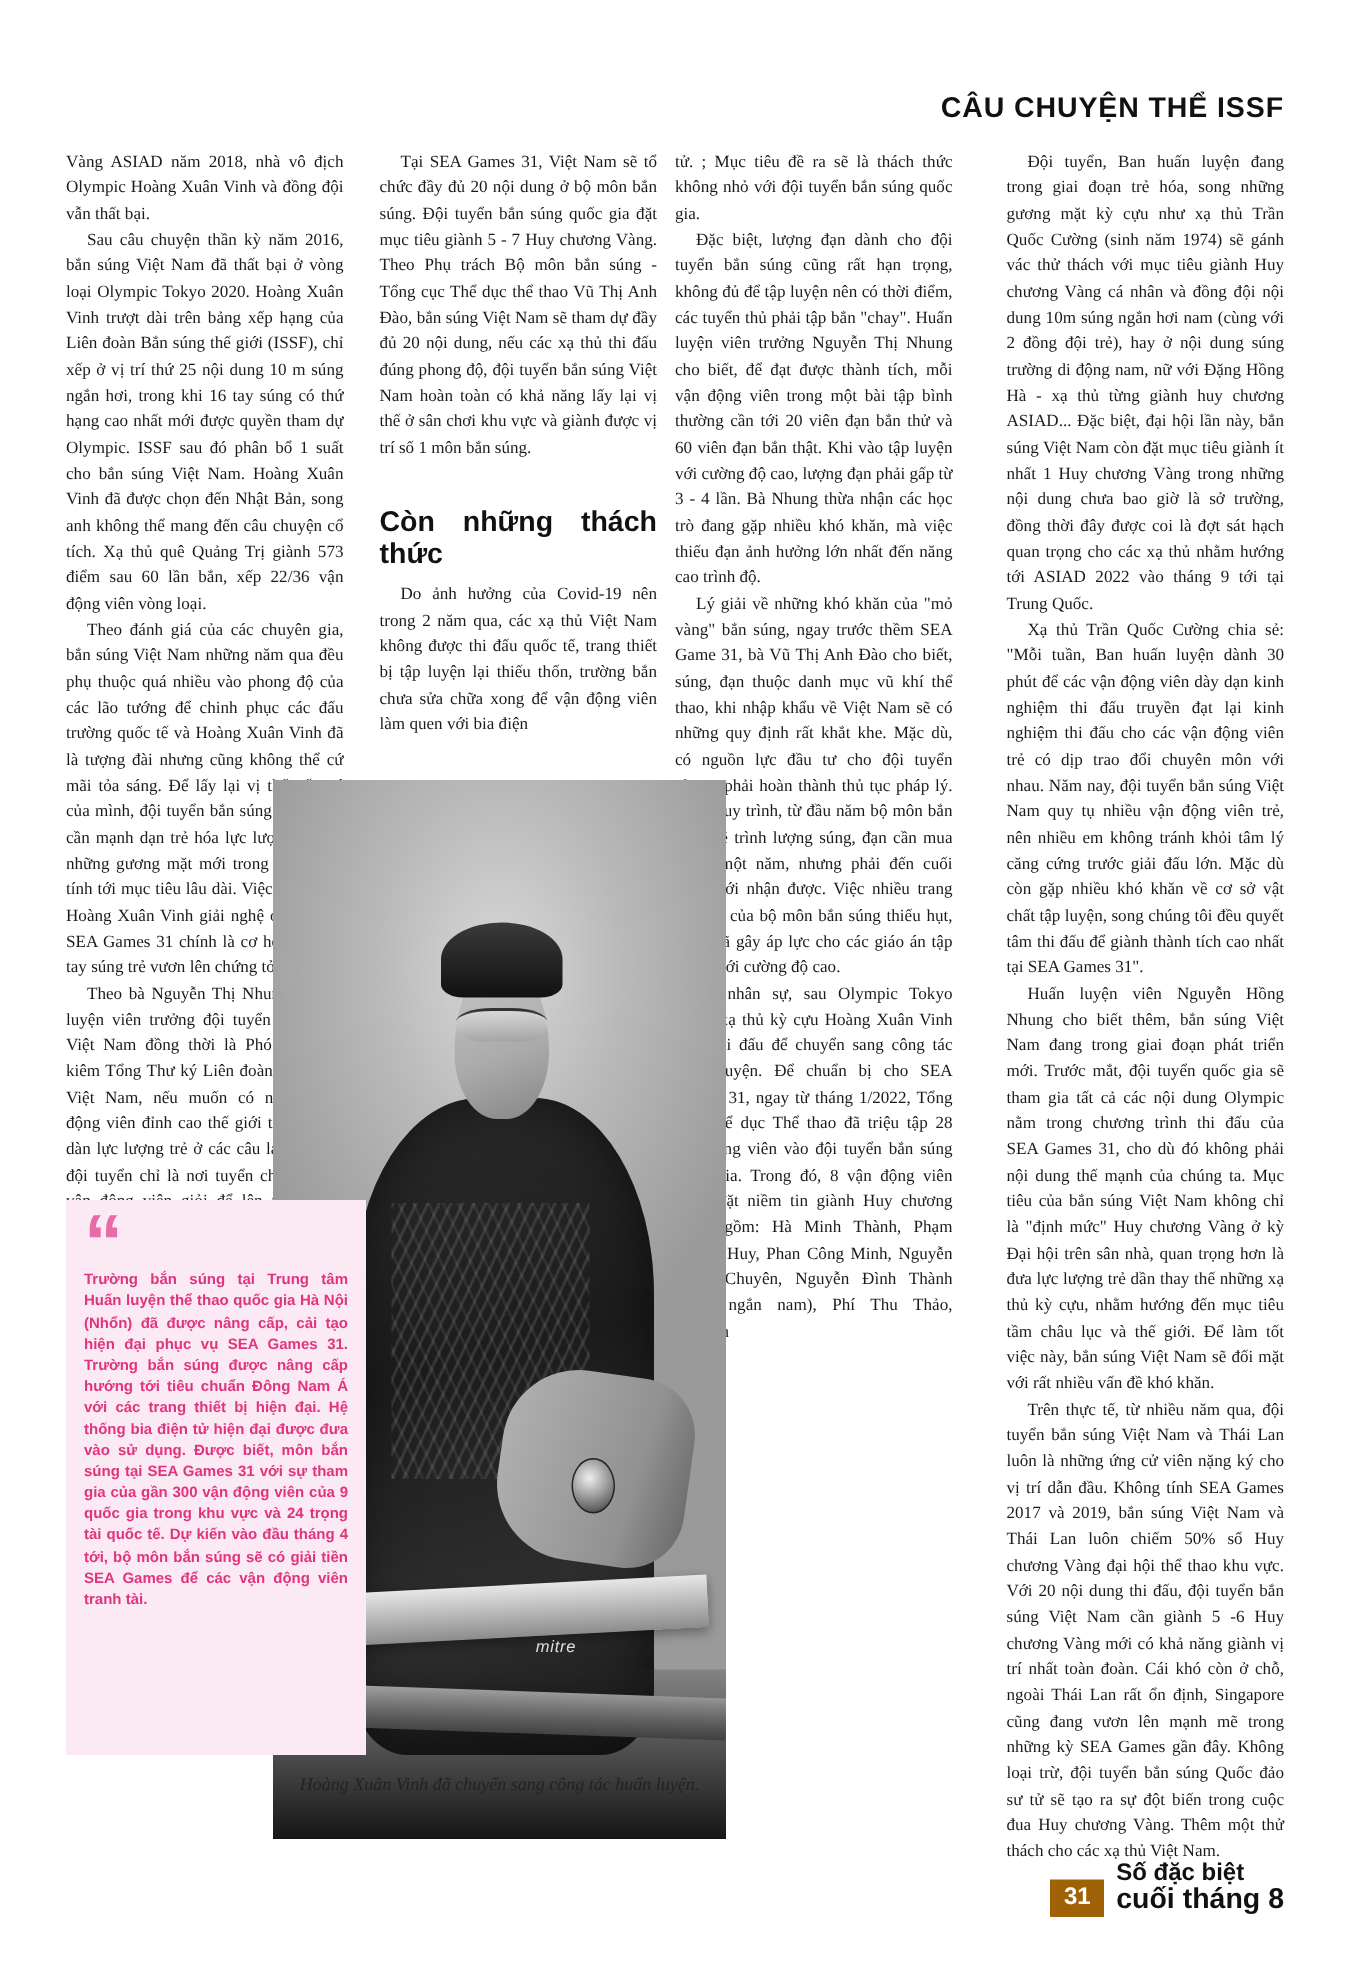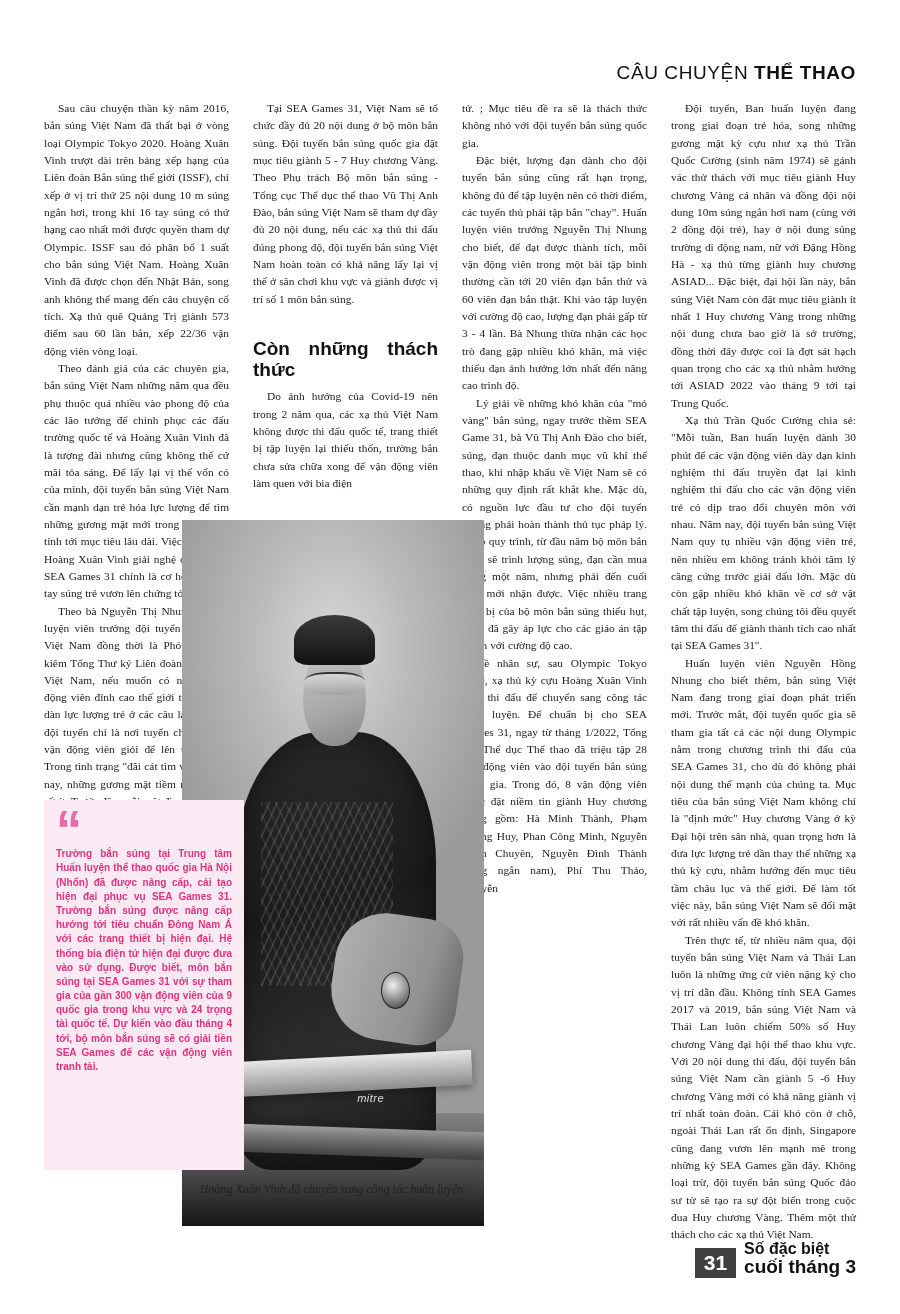--- a/index.html
+++ b/index.html
@@ -20,21 +20,21 @@
   .page-header {
     position: absolute;
     top: 62px;
     right: 44px;
     font-family: "Liberation Sans", sans-serif;
     font-size: 19px;
     letter-spacing: 0.6px;
     color: #111;
   }
   .page-header .kicker {
-    font-weight: 400;
+    font-weight: 700;
     margin-top: 12px;
   }
   .page-header .kicker-strong {
     font-weight: 700;
   }
 
   
   .columns {
     position: absolute;
     top: 100px;
@@ -54,21 +54,21 @@
   }
   .col p {
     margin: 0 0 0 0;
     text-indent: 14px;
   }
   .col p.noindent {
     text-indent: 0;
   }
   .col1 { left: 0; }
   .col2 { left: 209px; }
-  .col3 { left: 418px; }
+  .col3 { left: 406px; }
   .col4 { left: 627px; }
 
   
   .sec-head {
     font-family: "Liberation Sans", sans-serif;
     font-weight: 700;
     font-size: 19px;
     line-height: 1.12;
     color: #111;
     margin: 30px 0 8px 0;
@@ -246,23 +246,23 @@
     position: absolute;
     right: 44px;
     bottom: 36px;
     display: flex;
     align-items: flex-end;
     gap: 8px;
   }
   .page-num {
     font-family: "Liberation Sans", sans-serif;
     font-weight: 700;
-    font-size: 21px;
+    font-size: 16px;
     color: #ffffff;
-    background: #404040;
+    background: #a16207;
     padding: 4px 9px 5px 9px;
     line-height: 1;
   }
   .footer-text {
     font-family: "Liberation Sans", sans-serif;
     line-height: 1.08;
     color: #111;
   }
   .footer-text .l1 {
     font-size: 16px;
@@ -272,26 +272,27 @@
   .footer-text .l2 {
     font-size: 19px;
     font-weight: 700;
     display: block;
   }
 </style>
 </head>
 <body>
 
 <div class="page-header">
-  <span class="kicker">CÂU CHUYỆN </span><span class="kicker-strong">THỂ THAO</span>
+  <span class="kicker">CÂU CHUYỆN </span><span class="kicker-strong">THỂ ISSF</span>
 </div>
 
 <div class="columns">
 
   <div class="col col1" style="height:690px;">
+    <p class="noindent">Vàng ASIAD năm 2018, nhà vô địch Olympic Hoàng Xuân Vinh và đồng đội vẫn thất bại.</p>
     <p>Sau câu chuyện thần kỳ năm 2016, bắn súng Việt Nam đã thất bại ở vòng loại Olympic Tokyo 2020. Hoàng Xuân Vinh trượt dài trên bảng xếp hạng của Liên đoàn Bắn súng thế giới (ISSF), chỉ xếp ở vị trí thứ 25 nội dung 10 m súng ngắn hơi, trong khi 16 tay súng có thứ hạng cao nhất mới được quyền tham dự Olympic. ISSF sau đó phân bổ 1 suất cho bắn súng Việt Nam. Hoàng Xuân Vinh đã được chọn đến Nhật Bản, song anh không thể mang đến câu chuyện cổ tích. Xạ thủ quê Quảng Trị giành 573 điểm sau 60 lần bắn, xếp 22/36 vận động viên vòng loại.</p>
     <p>Theo đánh giá của các chuyên gia, bắn súng Việt Nam những năm qua đều phụ thuộc quá nhiều vào phong độ của các lão tướng để chinh phục các đấu trường quốc tế và Hoàng Xuân Vinh đã là tượng đài nhưng cũng không thể cứ mãi tỏa sáng. Để lấy lại vị thế vốn có của mình, đội tuyển bắn súng Việt Nam cần mạnh dạn trẻ hóa lực lượng để tìm những gương mặt mới trong tương lai, tính tới mục tiêu lâu dài. Việc lão tướng Hoàng Xuân Vinh giải nghệ ở sân chơi SEA Games 31 chính là cơ hội cho các tay súng trẻ vươn lên chứng tỏ thực lực.</p>
     <p>Theo bà Nguyễn Thị Nhung – huấn luyện viên trưởng đội tuyển bắn súng Việt Nam đồng thời là Phó Chủ tịch kiêm Tổng Thư ký Liên đoàn Bắn súng Việt Nam, nếu muốn có những vận động viên đỉnh cao thế giới thì phải có dàn lực lượng trẻ ở các câu lạc bộ, còn đội tuyển chỉ là nơi tuyển chọn những vận động viên giỏi để lên tập luyện. Trong tình trạng "đãi cát tìm vàng" hiện nay, những gương mặt tiềm năng cũng rất ít. Trước đây, mỗi một địa</p>
   </div>
 
   <div class="col col2" style="height:420px;">
     <p>Tại SEA Games 31, Việt Nam sẽ tổ chức đầy đủ 20 nội dung ở bộ môn bắn súng. Đội tuyển bắn súng quốc gia đặt mục tiêu giành 5 - 7 Huy chương Vàng. Theo Phụ trách Bộ môn bắn súng - Tổng cục Thể dục thể thao Vũ Thị Anh Đào, bắn súng Việt Nam sẽ tham dự đầy đủ 20 nội dung, nếu các xạ thủ thi đấu đúng phong độ, đội tuyển bắn súng Việt Nam hoàn toàn có khả năng lấy lại vị thế ở sân chơi khu vực và giành được vị trí số 1 môn bắn súng.</p>
     <div class="sec-head">Còn những thách thức</div>
     <p>Do ảnh hưởng của Covid-19 nên trong 2 năm qua, các xạ thủ Việt Nam không được thi đấu quốc tế, trang thiết bị tập luyện lại thiếu thốn, trường bắn chưa sửa chữa xong để vận động viên làm quen với bia điện</p>
   </div>
@@ -330,15 +331,15 @@
 
 <div class="quote-box">
   <div class="quote-mark">“</div>
   <div class="quote-text">Trường bắn súng tại Trung tâm Huấn luyện thể thao quốc gia Hà Nội (Nhổn) đã được nâng cấp, cải tạo hiện đại phục vụ SEA Games 31. Trường bắn súng được nâng cấp hướng tới tiêu chuẩn Đông Nam Á với các trang thiết bị hiện đại. Hệ thống bia điện tử hiện đại được đưa vào sử dụng. Được biết, môn bắn súng tại SEA Games 31 với sự tham gia của gần 300 vận động viên của 9 quốc gia trong khu vực và 24 trọng tài quốc tế. Dự kiến vào đầu tháng 4 tới, bộ môn bắn súng sẽ có giải tiền SEA Games để các vận động viên tranh tài.</div>
 </div>
 
 <div class="footer">
   <div class="page-num">31</div>
   <div class="footer-text">
     <span class="l1">Số đặc biệt</span>
-    <span class="l2">cuối tháng 3</span>
+    <span class="l2">cuối tháng 8</span>
   </div>
 </div>
 
 </body></html>

